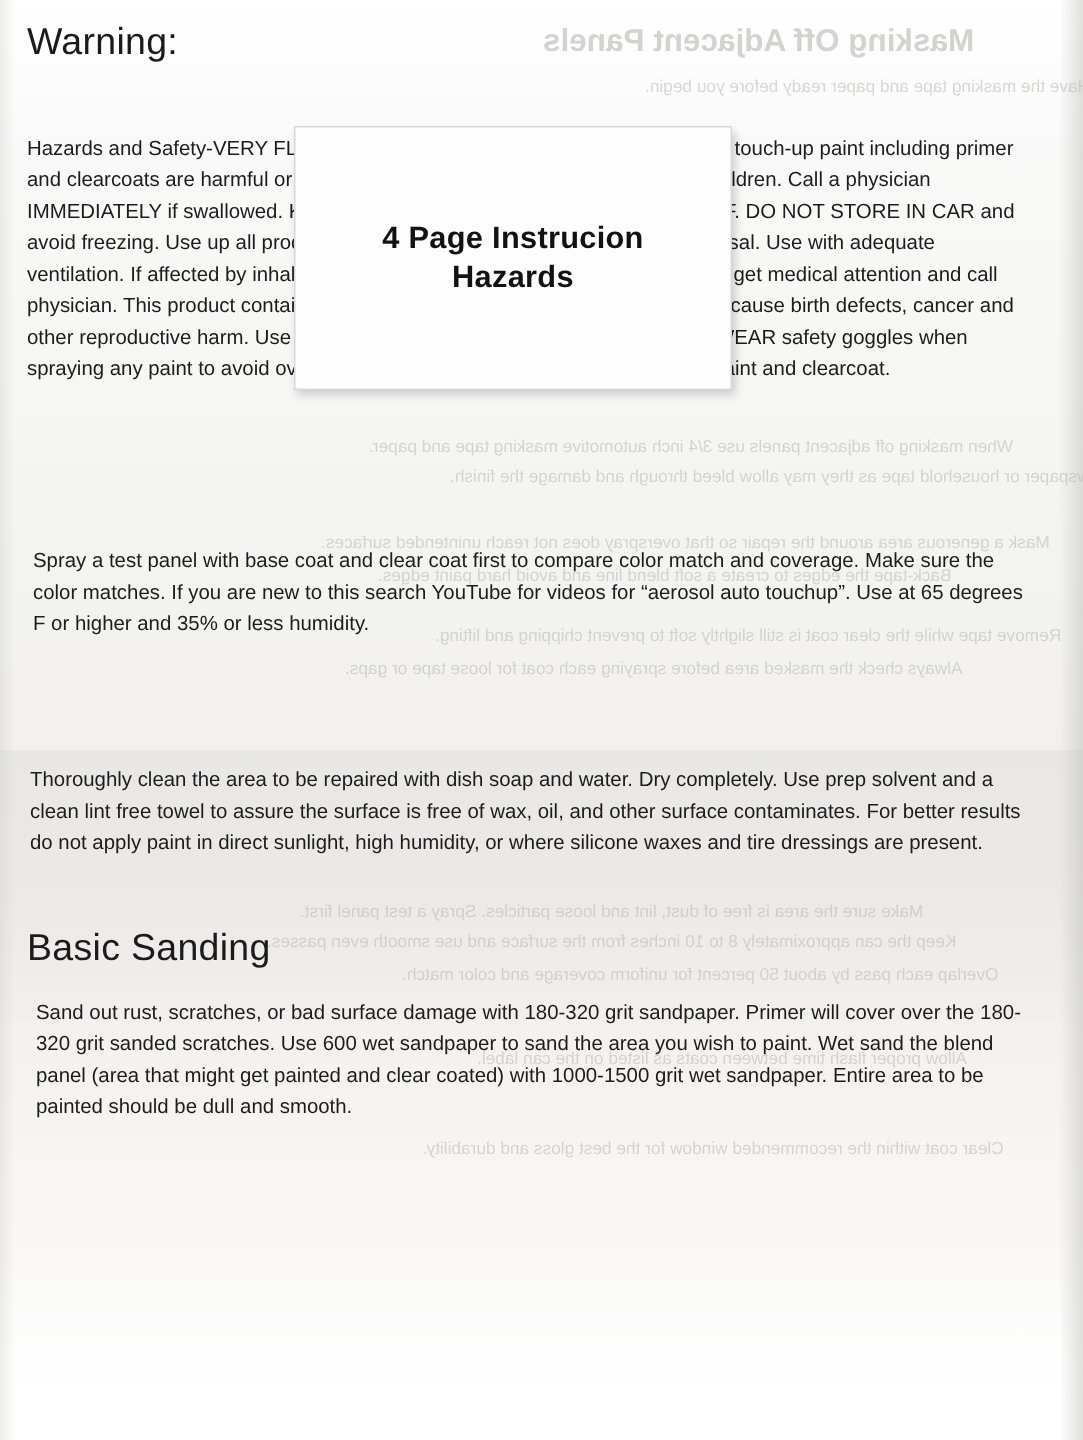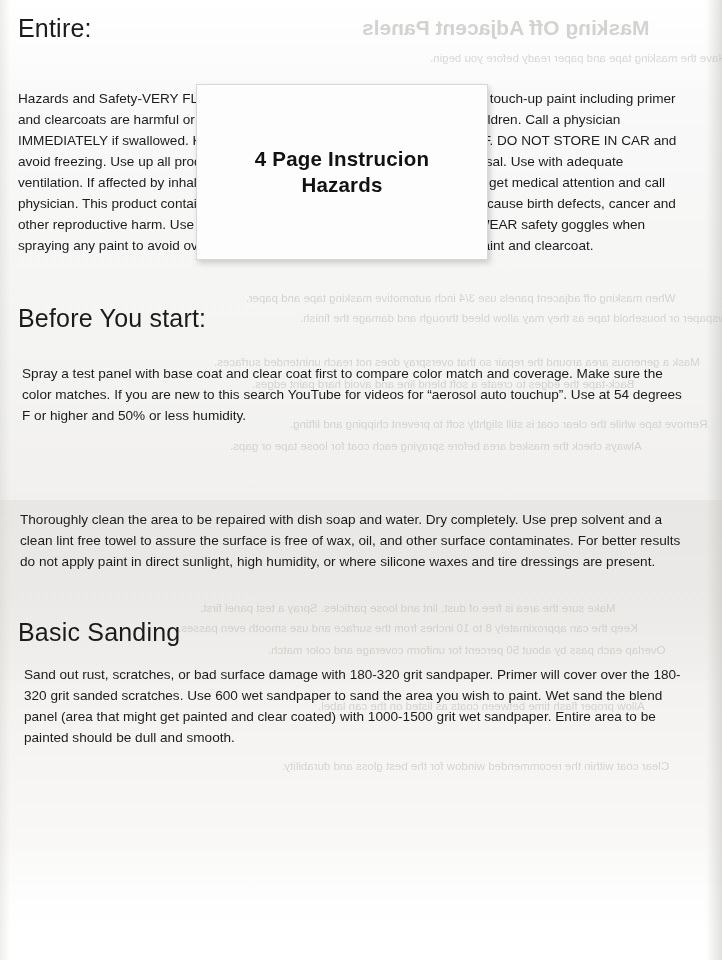--- a/index.html
+++ b/index.html
@@ -116,25 +116,24 @@
   <div class="bleed bleed-line" style="left:214px; top:356px;">Mask a generous area around the repair so that overspray does not reach unintended surfaces.</div>
   <div class="bleed bleed-line" style="left:252px; top:378px;">Back-tape the edges to create a soft blend line and avoid hard paint edges.</div>
   <div class="bleed bleed-line" style="left:290px; top:418px;">Remove tape while the clear coat is still slightly soft to prevent chipping and lifting.</div>
   <div class="bleed bleed-line" style="left:230px; top:440px;">Always check the masked area before spraying each coat for loose tape or gaps.</div>
   <div class="bleed bleed-line" style="left:200px; top:602px;">Make sure the area is free of dust, lint and loose particles. Spray a test panel first.</div>
   <div class="bleed bleed-line" style="left:178px; top:622px;">Keep the can approximately 8 to 10 inches from the surface and use smooth even passes.</div>
   <div class="bleed bleed-line" style="left:268px; top:644px;">Overlap each pass by about 50 percent for uniform coverage and color match.</div>
   <div class="bleed bleed-line" style="left:318px; top:700px;">Allow proper flash time between coats as listed on the can label.</div>
   <div class="bleed bleed-line" style="left:282px; top:760px;">Clear coat within the recommended window for the best gloss and durability.</div>
 
-  <div class="section-title" style="left:18px; top:14px;">Entire:</div>
+  <div class="section-title" style="left:18px; top:14px;">Warning:</div>
   <div class="body-text warn-block" style="left:18px; top:88px; width:664px;">Hazards and Safety-VERY FLAMMABLE. Keep away from heat and flame. All touch-up paint including primer and clearcoats are harmful or fatal if swallowed. KEEP OUT OF REACH of children. Call a physician IMMEDIATELY if swallowed. Keep from freezing. Store between 50F and 120F. DO NOT STORE IN CAR and avoid freezing. Use up all product and follow local regulations for proper disposal. Use with adequate ventilation. If affected by inhalation, remove to fresh air. If breathing is difficult, get medical attention and call physician. This product contains chemicals known to the State of California to cause birth defects, cancer and other reproductive harm. Use a NIOSH approved active paint respirator and WEAR safety goggles when spraying any paint to avoid over spray in the eyes. This includes the primer, paint and clearcoat.</div>
 
-  <div class="section-title" style="left:18px; top:304px;">Before You start:</div>
-  <div class="body-text" style="left:22px; top:363px; width:662px;">Spray a test panel with base coat and clear coat first to compare color match and coverage. Make sure the color matches.  If you are new to this search YouTube for videos for “aerosol auto touchup”.  Use at 54 degrees F or higher and 50% or less humidity.</div>
+  <div class="body-text" style="left:22px; top:363px; width:662px;">Spray a test panel with base coat and clear coat first to compare color match and coverage. Make sure the color matches.  If you are new to this search YouTube for videos for “aerosol auto touchup”.  Use at 65 degrees F or higher and 35% or less humidity.</div>
 
   <div class="body-text" style="left:20px; top:509px; width:666px;">Thoroughly clean the area to be repaired with dish soap and water.  Dry completely. Use prep solvent and a clean lint free towel to assure the surface is free of wax, oil, and other surface contaminates. For better results do not apply paint in direct sunlight, high humidity, or where silicone waxes and tire dressings are present.</div>
 
   <div class="section-title" style="left:18px; top:618px;">Basic Sanding</div>
   <div class="body-text" style="left:24px; top:664px; width:662px;">Sand out rust, scratches, or bad surface damage with 180-320 grit sandpaper. Primer will cover over the 180-320 grit sanded scratches. Use 600 wet sandpaper to sand the area you wish to paint. Wet sand the blend panel (area that might get painted and clear coated) with 1000-1500 grit wet sandpaper. Entire area to be painted should be dull and smooth.</div>
 
   <div id="overlay-card">
     <div class="card-line">4 Page Instrucion</div>
     <div class="card-line">Hazards</div>
   </div>

